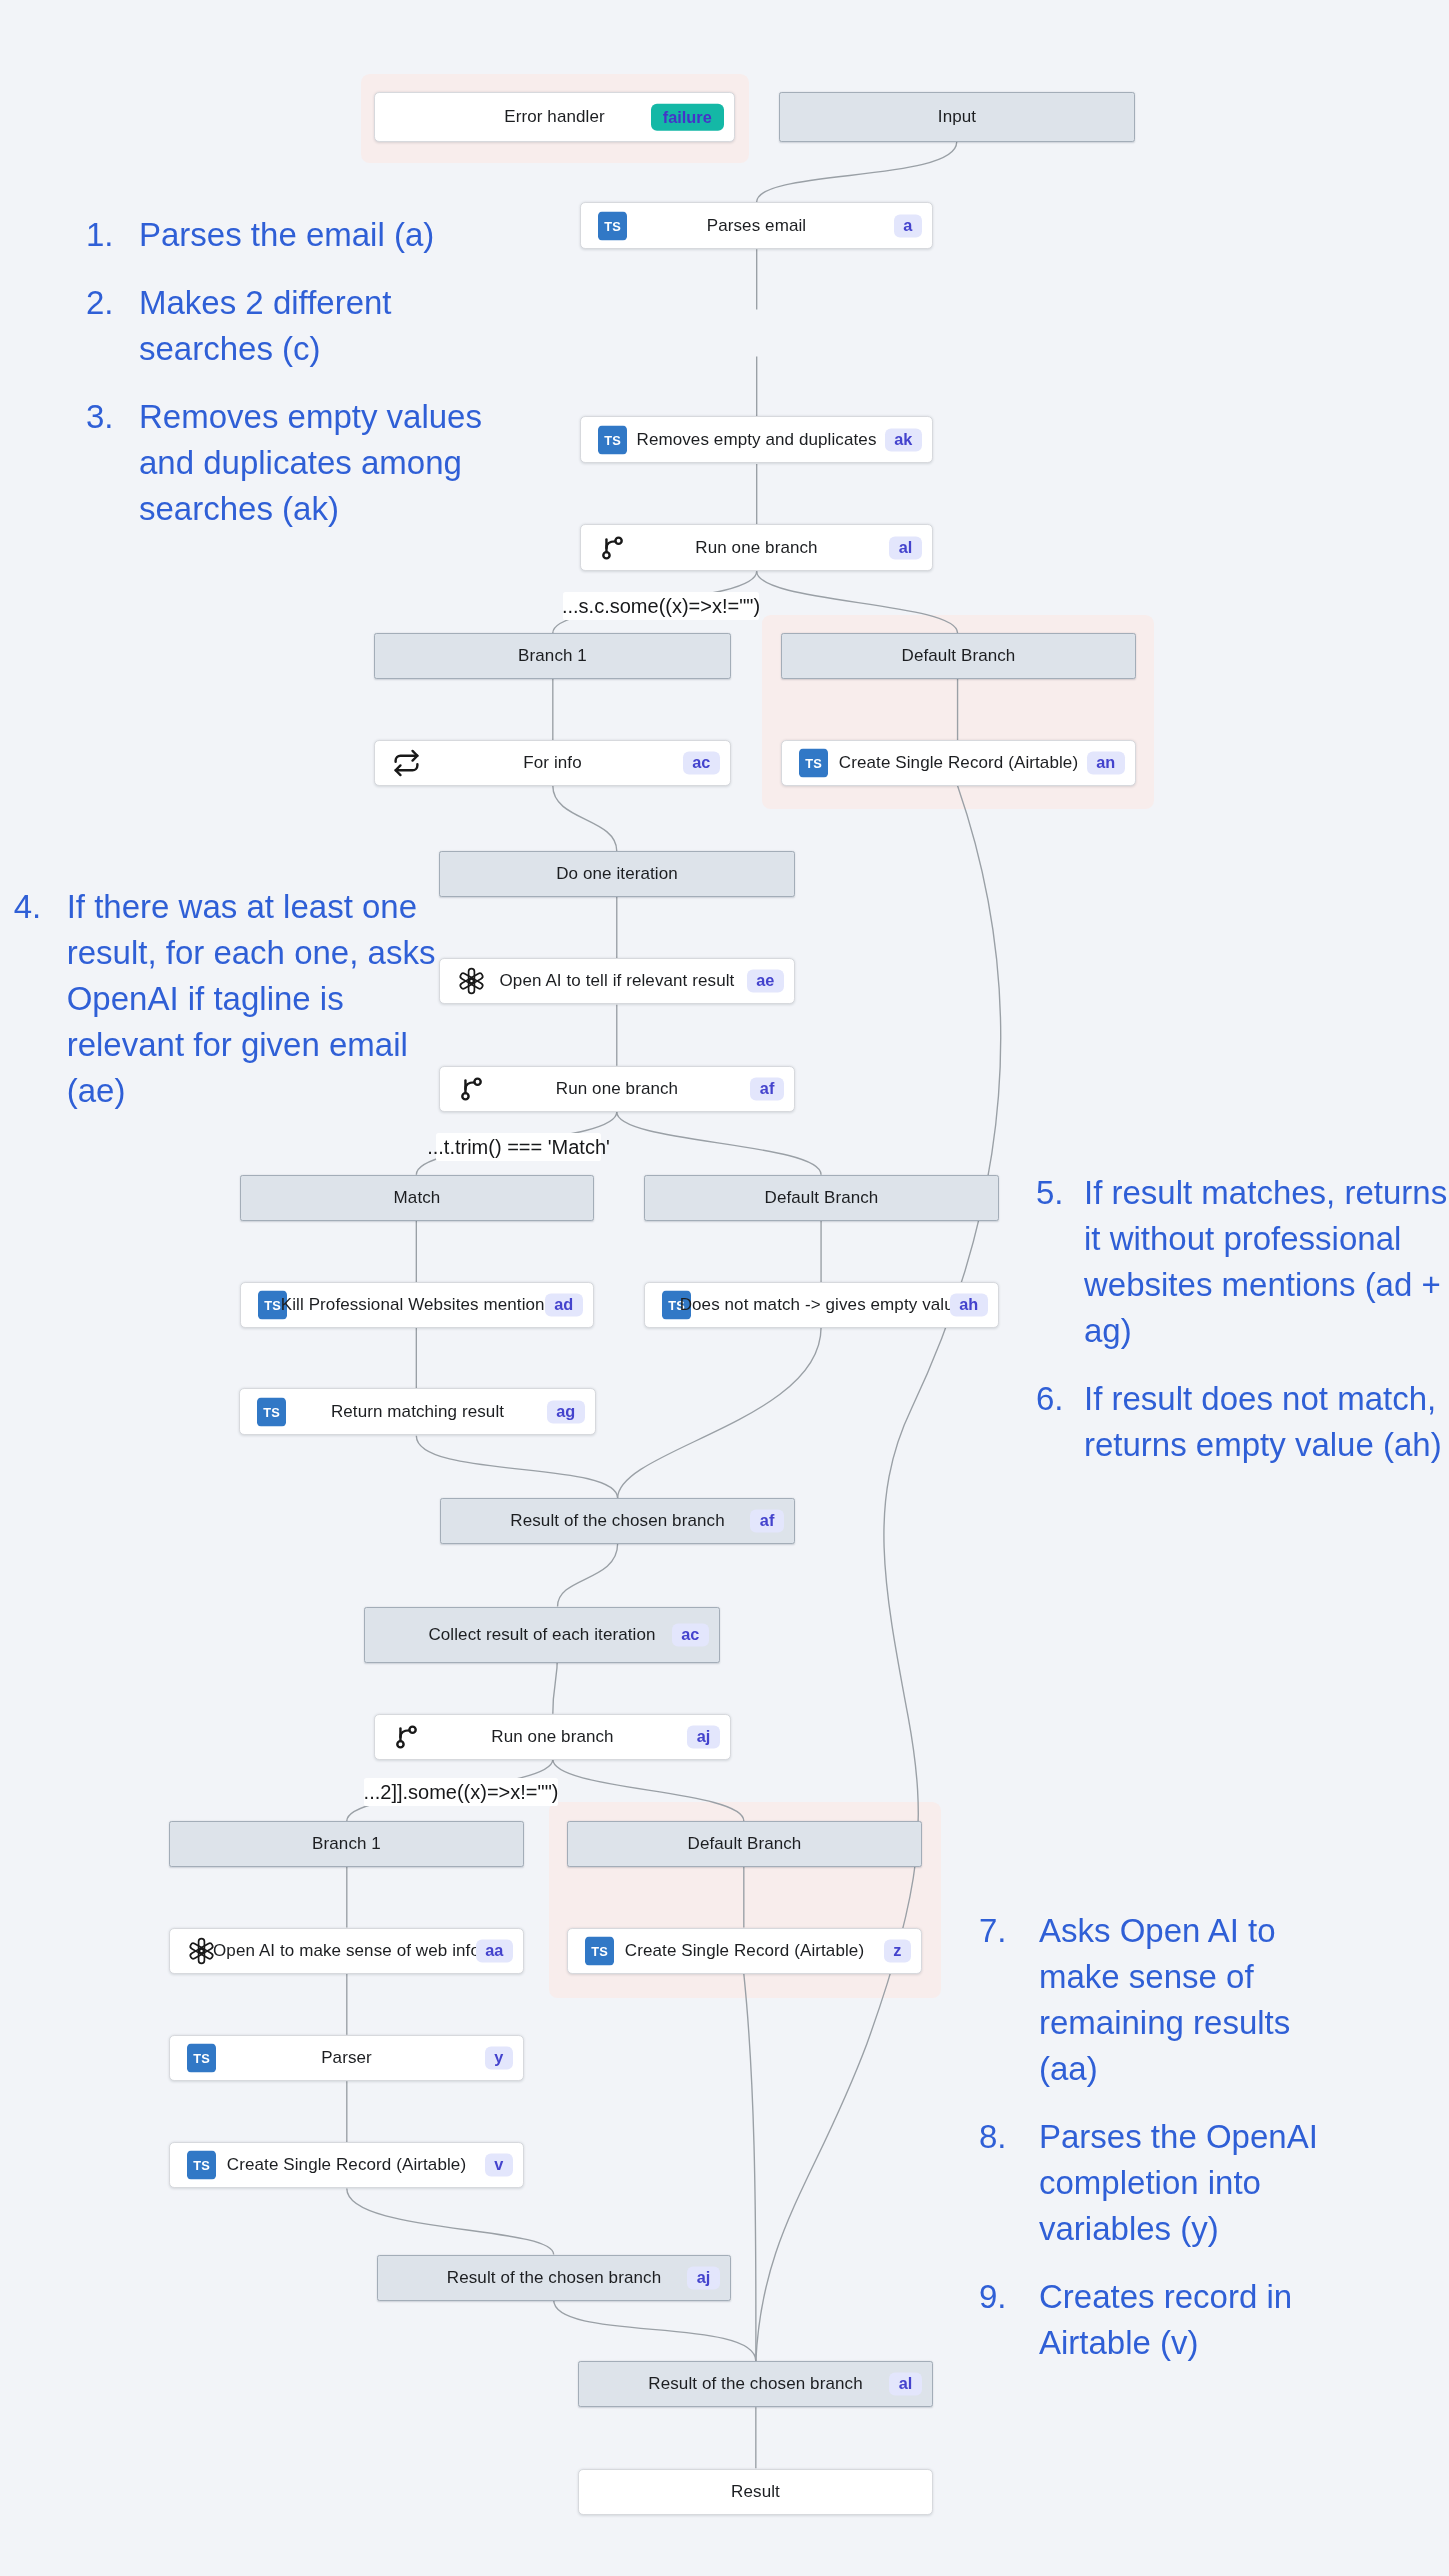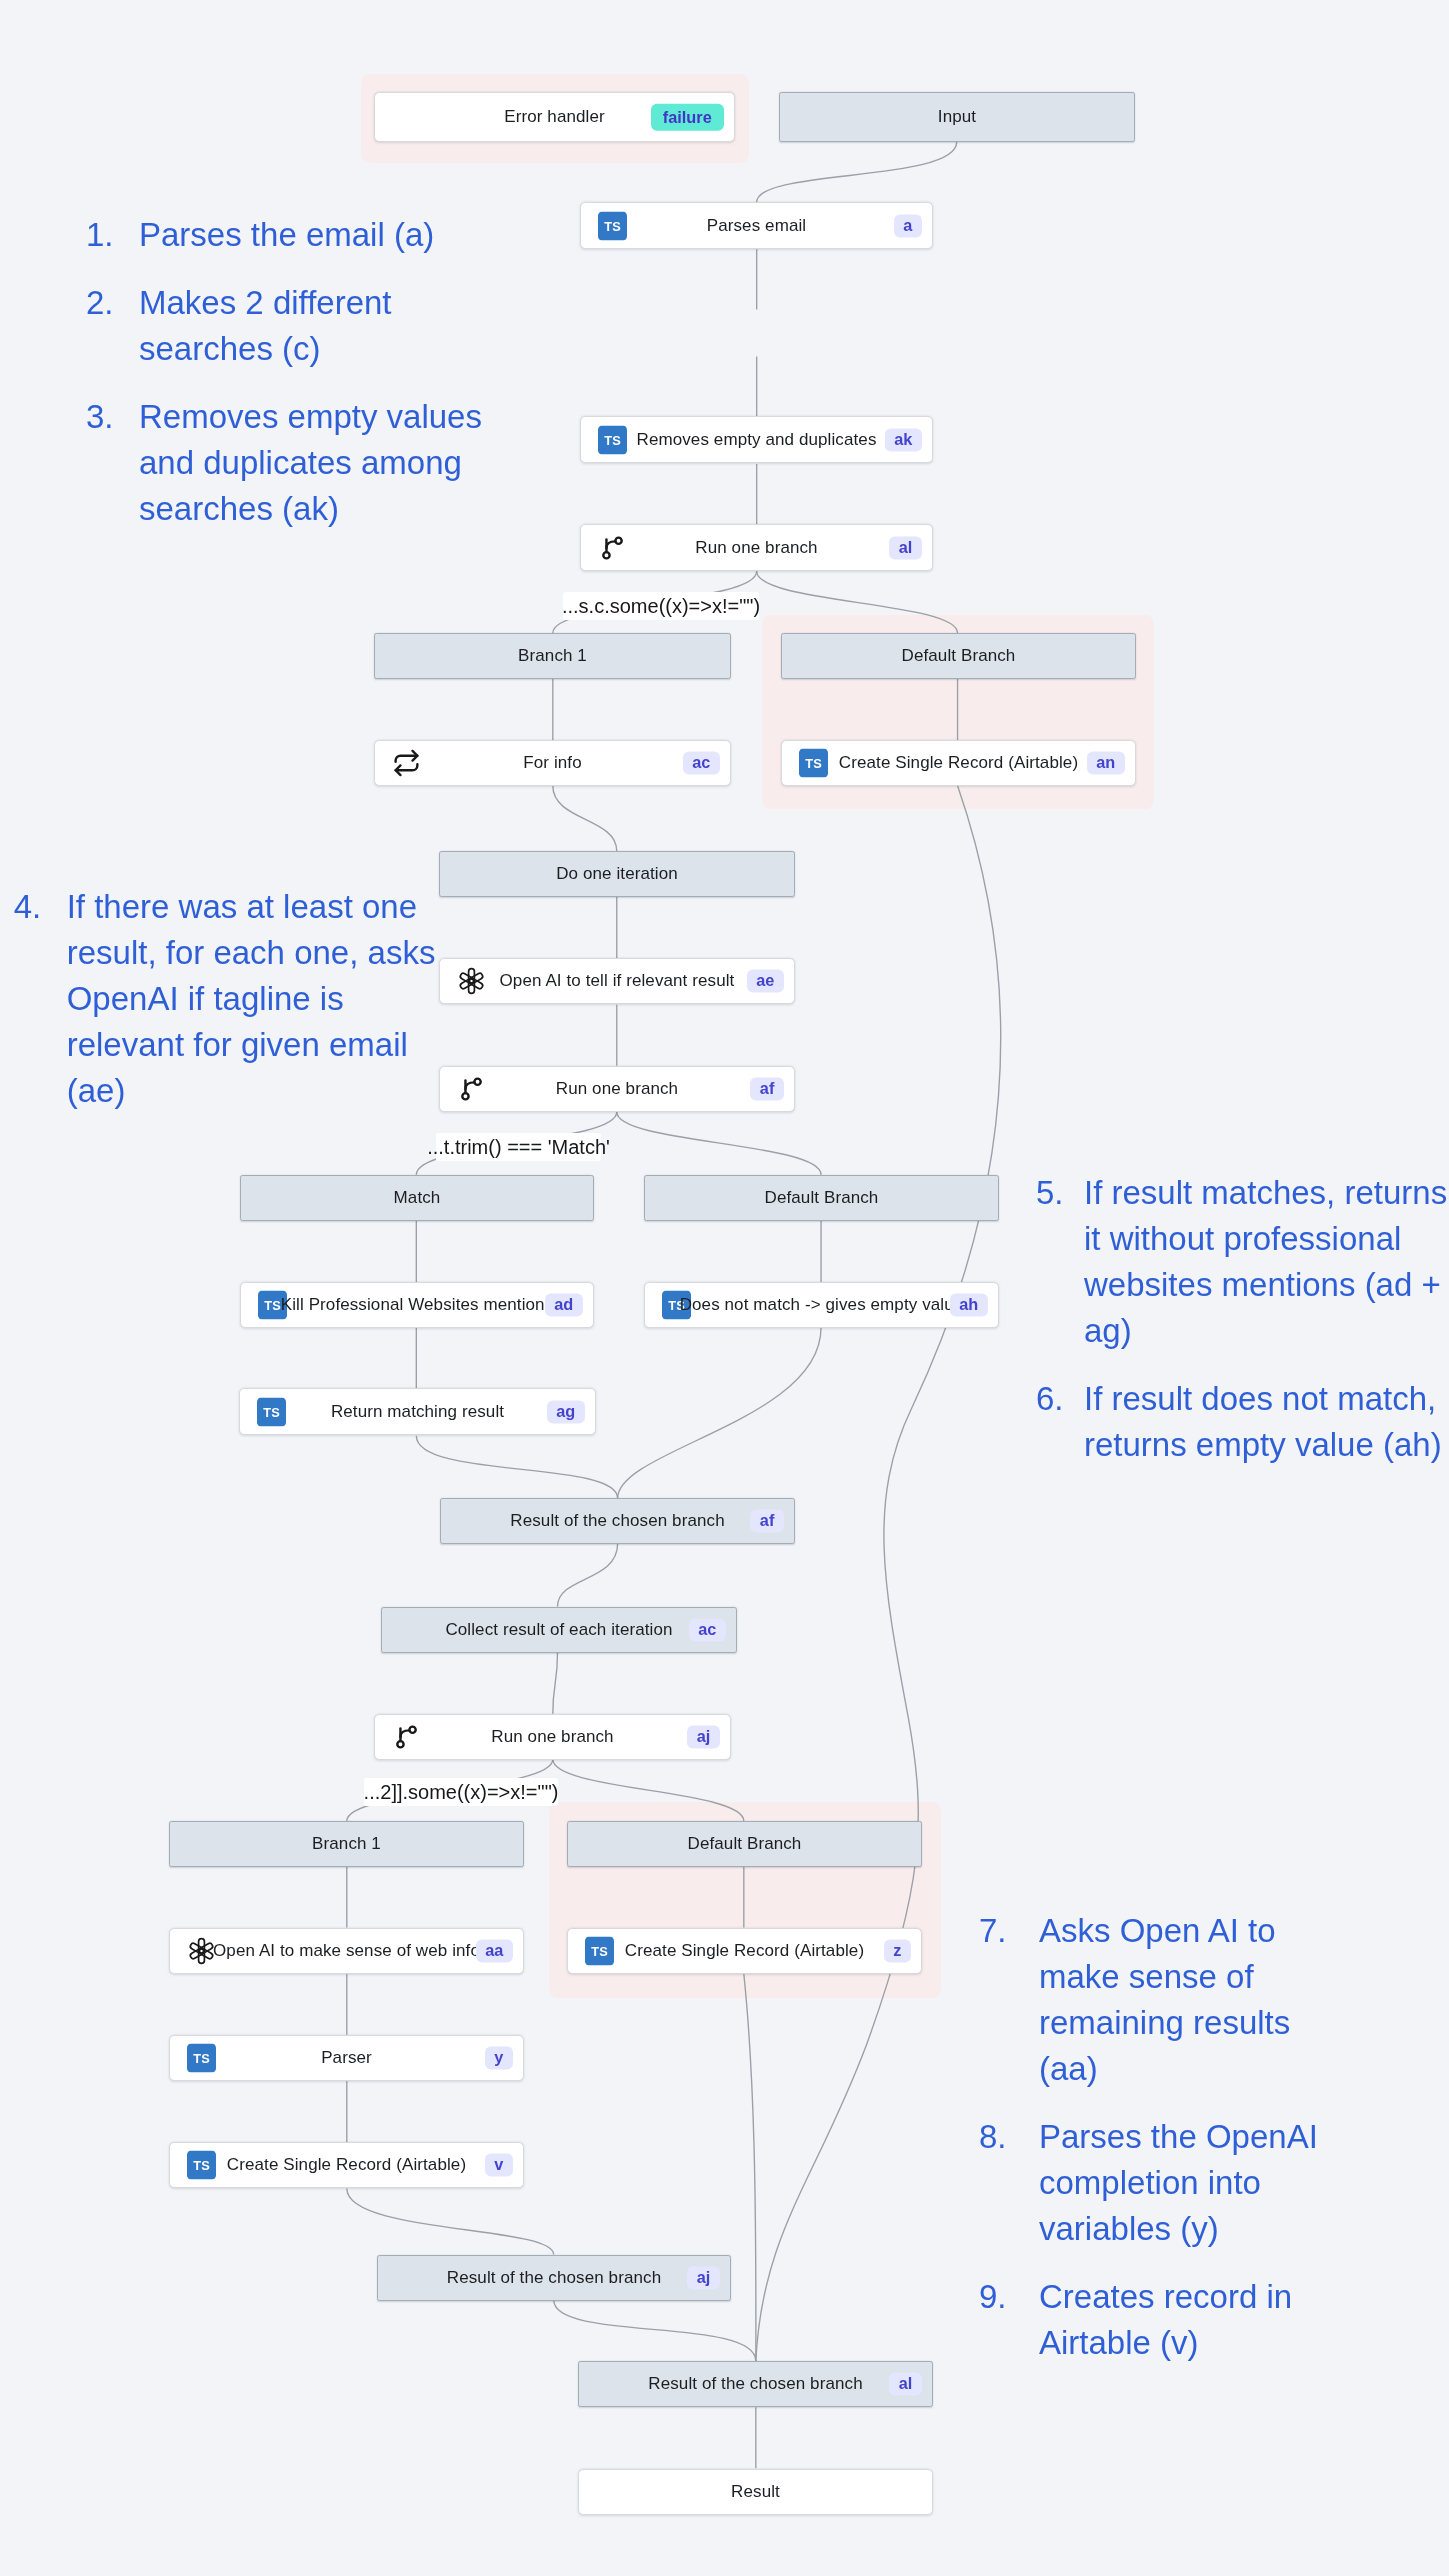--- a/index.html
+++ b/index.html
@@ -32,21 +32,21 @@
     position:absolute;left:11px;top:50%;transform:translateY(-50%);
     width:29px;height:29px;display:block;padding-left:6px;
   }
   .node .icon svg{display:block;}
   .node .badge{
     position:absolute;right:10.3px;top:50%;transform:translateY(-50%);
     background:#e3e6fc;color:#4443cd;font-weight:bold;font-size:16.3px;
     padding:3.4px 9.4px;border-radius:6px;line-height:1;
   }
   .node .badge.failure{
-    background:#5eead4;color:#4434c8;padding:5.2px 12px;
+    background:#14b8a6;color:#4434c8;padding:5.2px 12px;
   }
   .cond{
     position:absolute;z-index:4;background:#ffffff;border-radius:2.6px;
     display:flex;align-items:center;justify-content:center;
     font-size:20px;color:#17181a;white-space:nowrap;
   }
   .anno-group{position:absolute;z-index:2;color:#2f5fd6;font-size:33px;line-height:46px;}
   .anno-item{display:flex;margin-bottom:22px;}
   .anno-item .num{flex:none;}
   .anno-item .txt{flex:1;}
@@ -222,21 +222,21 @@
           <text x="17" y="23" font-size="15" font-weight="bold" fill="#ffffff" text-anchor="middle" font-family="Liberation Sans, sans-serif">TS</text>
         </svg>
       </span>
       <span class="label">Return matching result</span>
       <span class="badge">ag</span>
     </div>
     <div class="node header" style="left: 440px; top: 1498px; width: 355px; height: 46px;">
       <span class="label">Result of the chosen branch</span>
       <span class="badge">af</span>
     </div>
-    <div class="node header" style="left: 381px; top: 1607px; width: 356px; height: 46px;">
+    <div class="node header" style="left: 364px; top: 1607px; width: 356px; height: 56px;">
       <span class="label">Collect result of each iteration</span>
       <span class="badge">ac</span>
     </div>
     <div class="node card" style="left: 374px; top: 1714px; width: 357px; height: 46px;">
       <span class="icon">
         <svg viewBox="0 0 24 24" width="29" height="29" fill="none" stroke="#191919" stroke-width="2" stroke-linecap="round">
           <circle cx="7" cy="18" r="2.6"></circle>
           <circle cx="17" cy="6" r="2.6"></circle>
           <path d="M7 15.4V5"></path>
           <path d="M7 12c0-4 3-5.5 7.4-5.5"></path>

